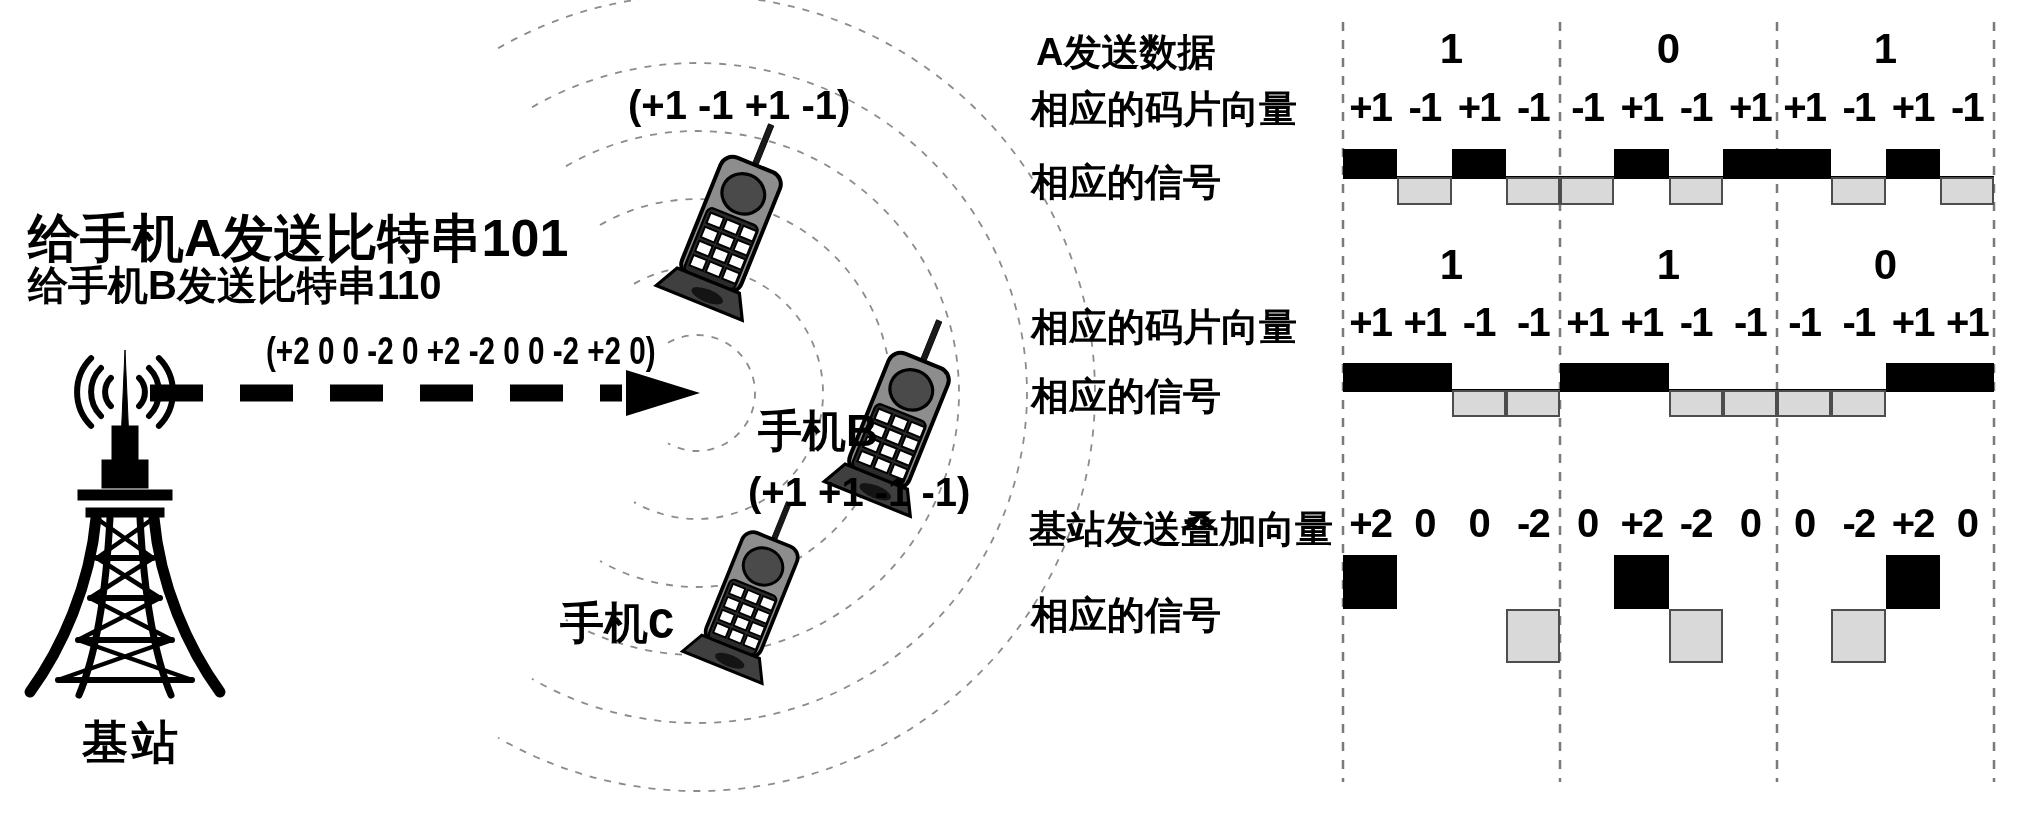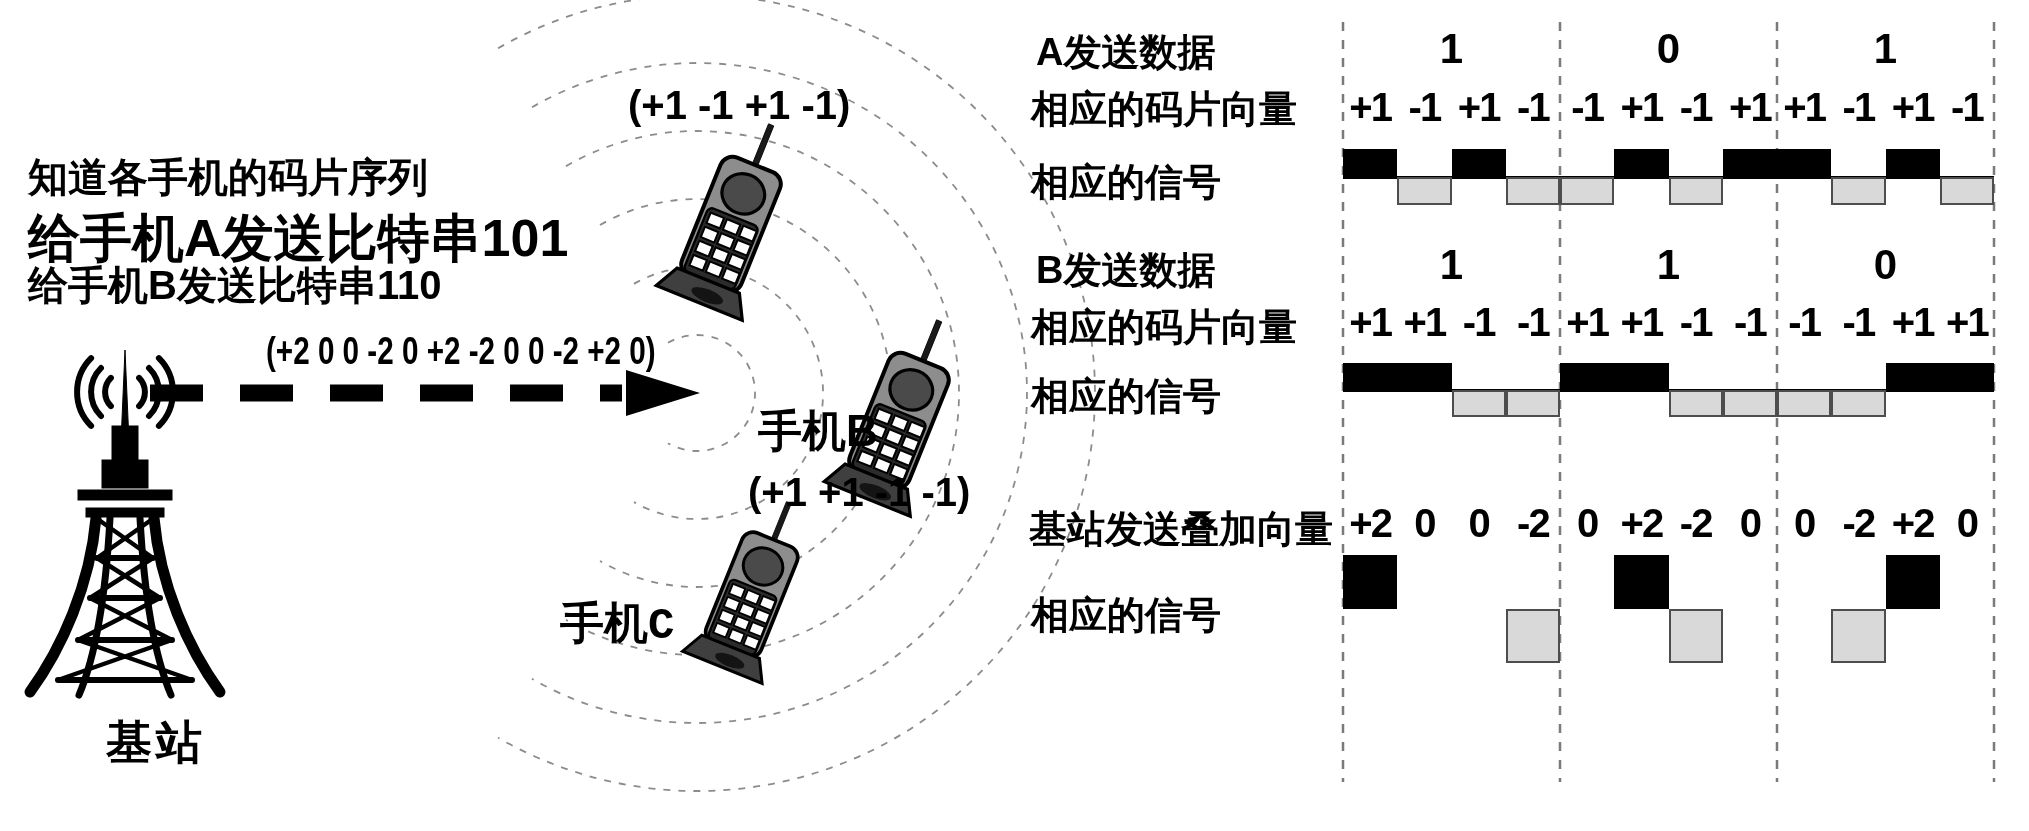--- a/index.html
+++ b/index.html
@@ -87,39 +87,37 @@
     <use href="#phone" transform="translate(760,574) rotate(22) scale(0.74)"></use>
 
     <g stroke="#7a7a7a" stroke-width="2.5" stroke-dasharray="9 9">
       <line x1="1343" y1="22" x2="1343" y2="782"></line>
       <line x1="1560" y1="22" x2="1560" y2="782"></line>
       <line x1="1777" y1="22" x2="1777" y2="782"></line>
       <line x1="1994" y1="22" x2="1994" y2="782"></line>
     </g>
   </svg>
 
-  <div class="t" style="left:28px;top:150px;font-size:40px;">知道各手机的码片序列</div>
   <div class="t" style="left:28px;top:204px;font-size:52px;">给手机A发送比特串101</div>
   <div class="t" style="left:28px;top:258px;font-size:40px;">给手机B发送比特串110</div>
 
   <div class="t" style="left:266px;top:330px;font-size:38px;transform:scaleX(.78);transform-origin:left top;">(+2 0 0 -2 0 +2 -2 0 0 -2 +2 0)</div>
 
-  <div class="t" style="left:82px;top:712px;font-size:46px;letter-spacing:4px;margin-left:24px;">基站</div>
+  <div class="t" style="left:82px;top:712px;font-size:46px;letter-spacing:4px;">基站</div>
 
   <div class="t" style="left:585px;top:83px;font-size:40px;margin-left:43px;">(+1 -1 +1 -1)</div>
 
   <div class="t" style="left:758px;top:402px;font-size:44px;">手机B</div>
   <div class="t" style="left:748px;top:470px;font-size:40px;">(+1 +1 -1 -1)</div>
 
   <div class="t" style="left:560px;top:594px;font-size:44px;font-family:Liberation Mono, monospace;">手机C</div>
 
   <div class="t" style="left:1036px;top:27px;font-size:38px;">A发送数据</div>
   <div class="t" style="left:1031px;top:84px;font-size:38px;">相应的码片向量</div>
   <div class="t" style="left:1031px;top:157px;font-size:38px;">相应的信号</div>
-  <div class="t" style="left:1036px;top:245px;font-size:38px;">B发送数据</div>
   <div class="t" style="left:1031px;top:302px;font-size:38px;">相应的码片向量</div>
   <div class="t" style="left:1031px;top:371px;font-size:38px;">相应的信号</div>
   <div class="t" style="left:1029px;top:504px;font-size:38px;">基站发送叠加向量</div>
   <div class="t" style="left:1031px;top:590px;font-size:38px;">相应的信号</div>
 
   <div id="chart-layer">
       <div class="cell" style="left: 1343px; top: 25px; width: 217px; height: 48px; line-height: 48px; font-size: 42px;">1</div>
       <div class="cell" style="left: 1560px; top: 25px; width: 217px; height: 48px; line-height: 48px; font-size: 42px;">0</div>
       <div class="cell" style="left: 1777px; top: 25px; width: 217px; height: 48px; line-height: 48px; font-size: 42px;">1</div>
       <div class="cell" style="left: 1343px; top: 85px; width: 54.25px; height: 44px; line-height: 44px; font-size: 40px; letter-spacing: -2px;">+1</div>

